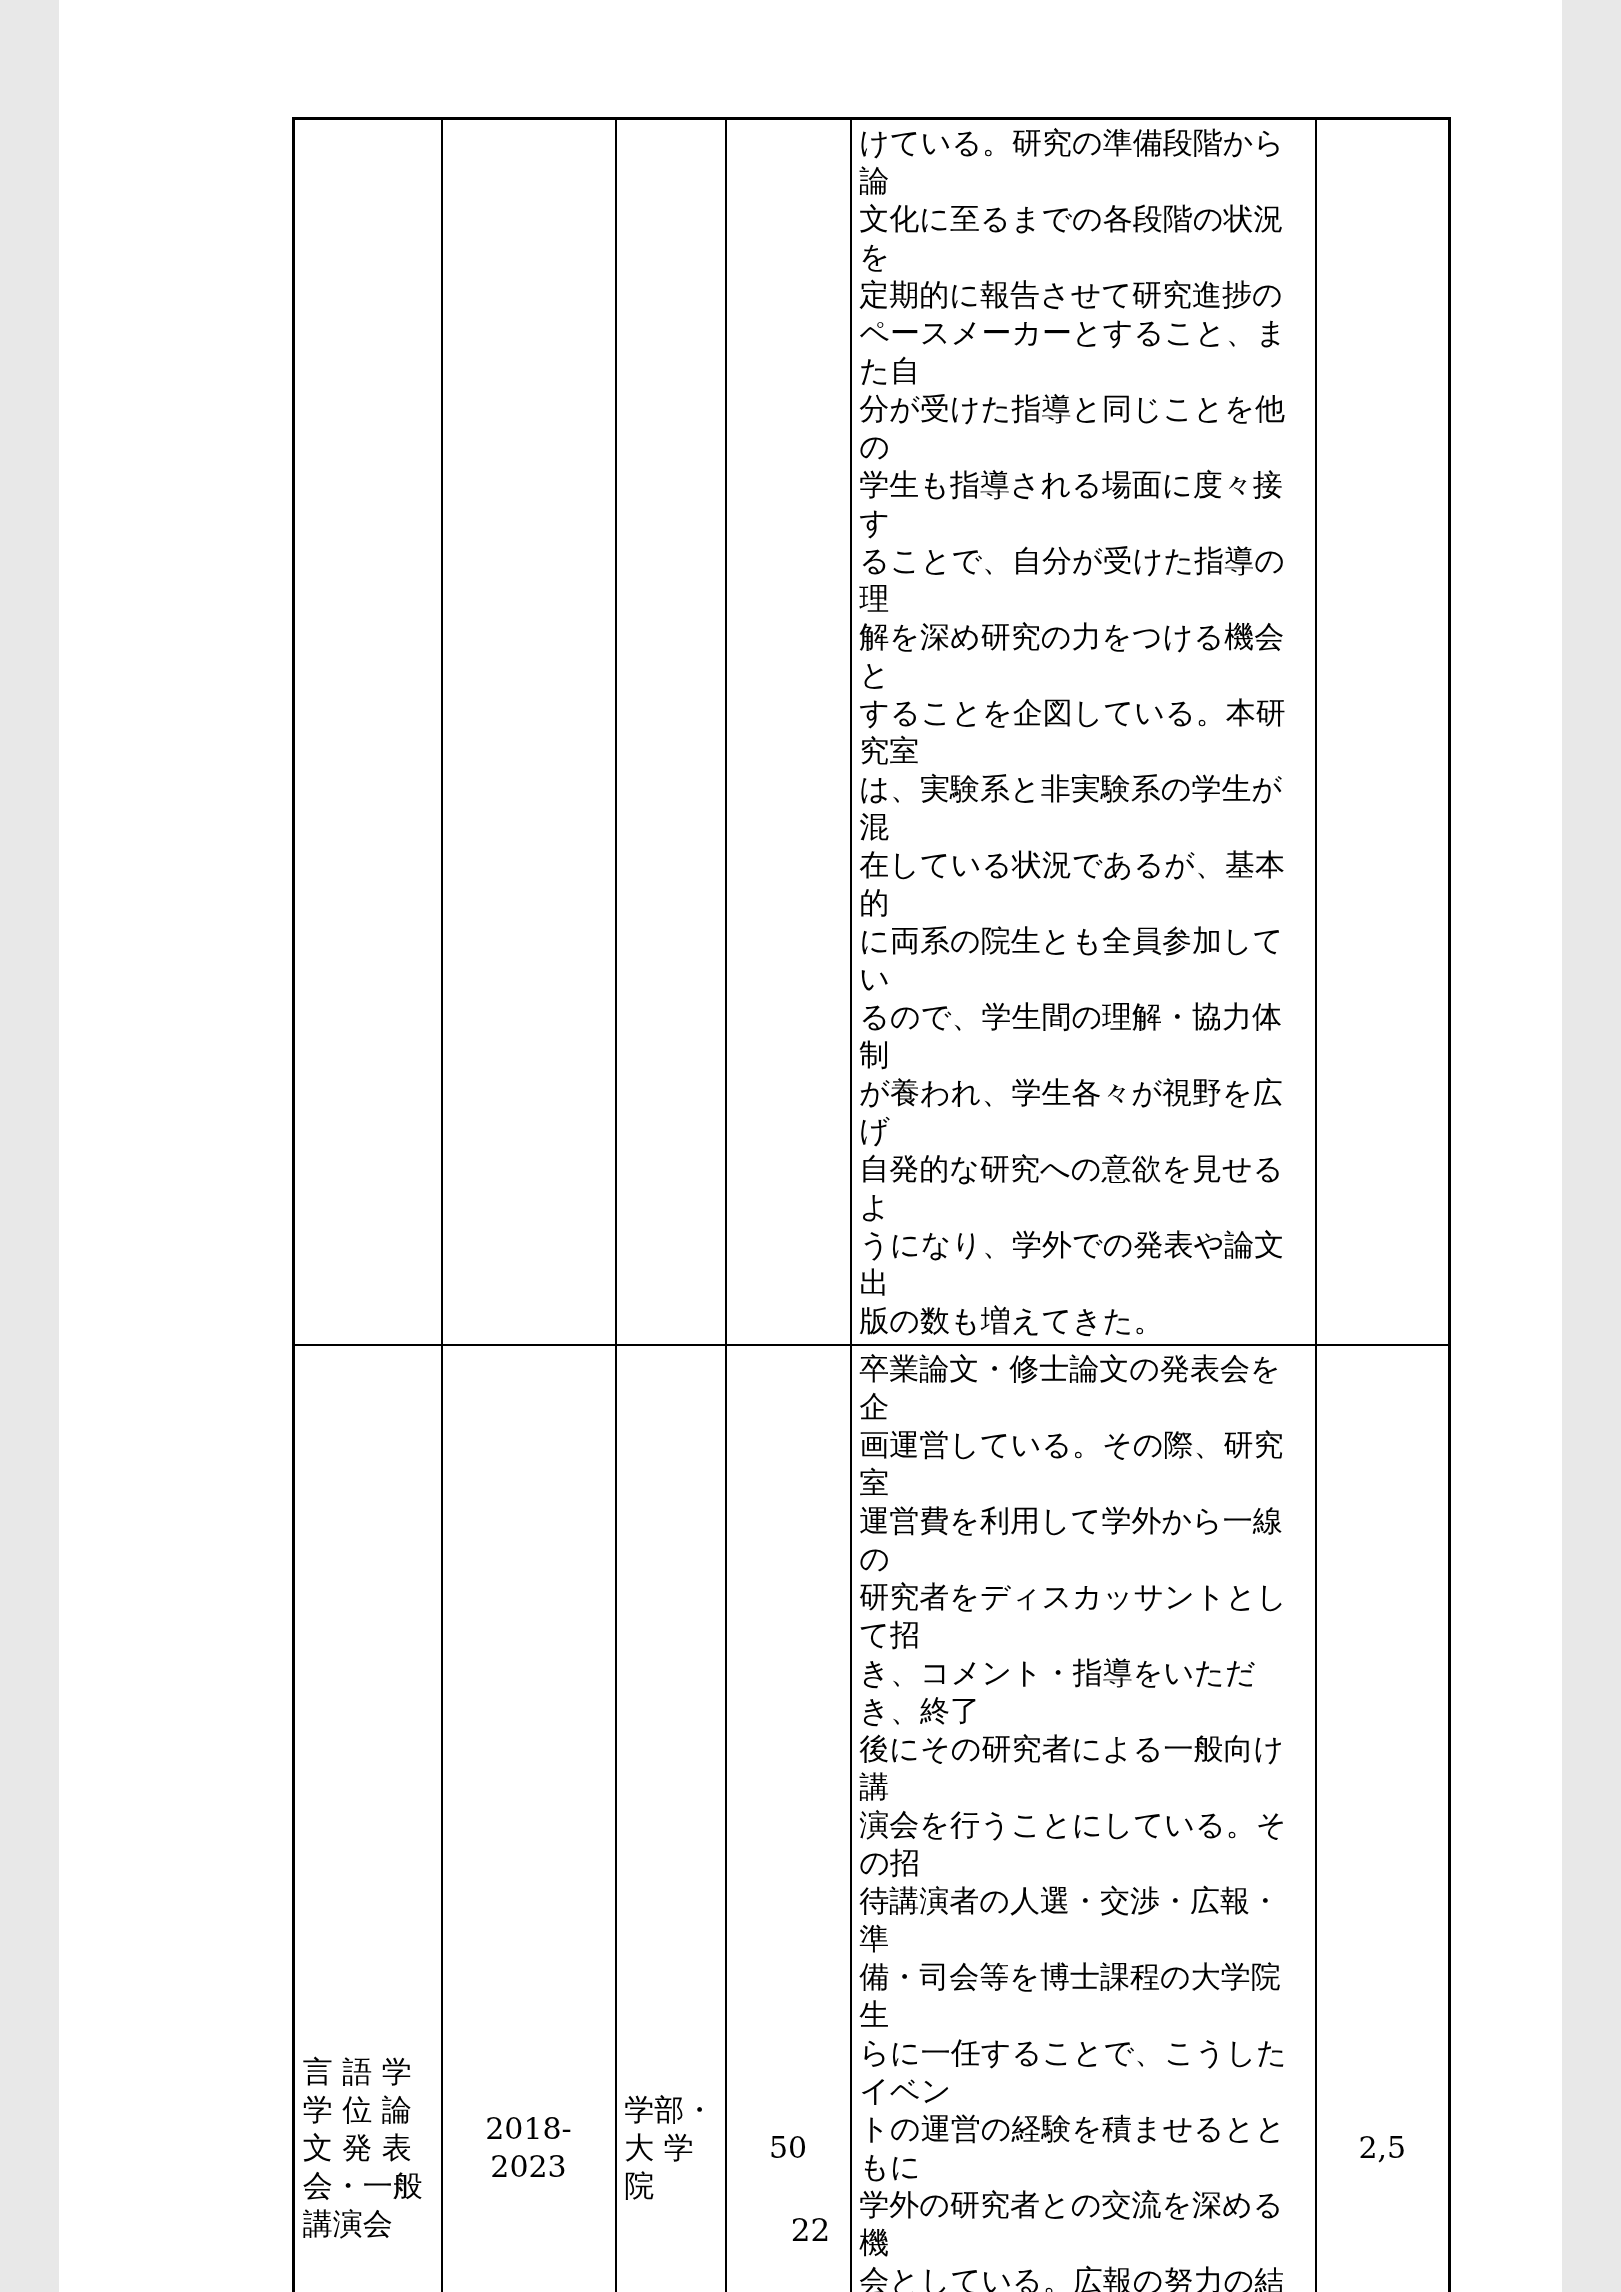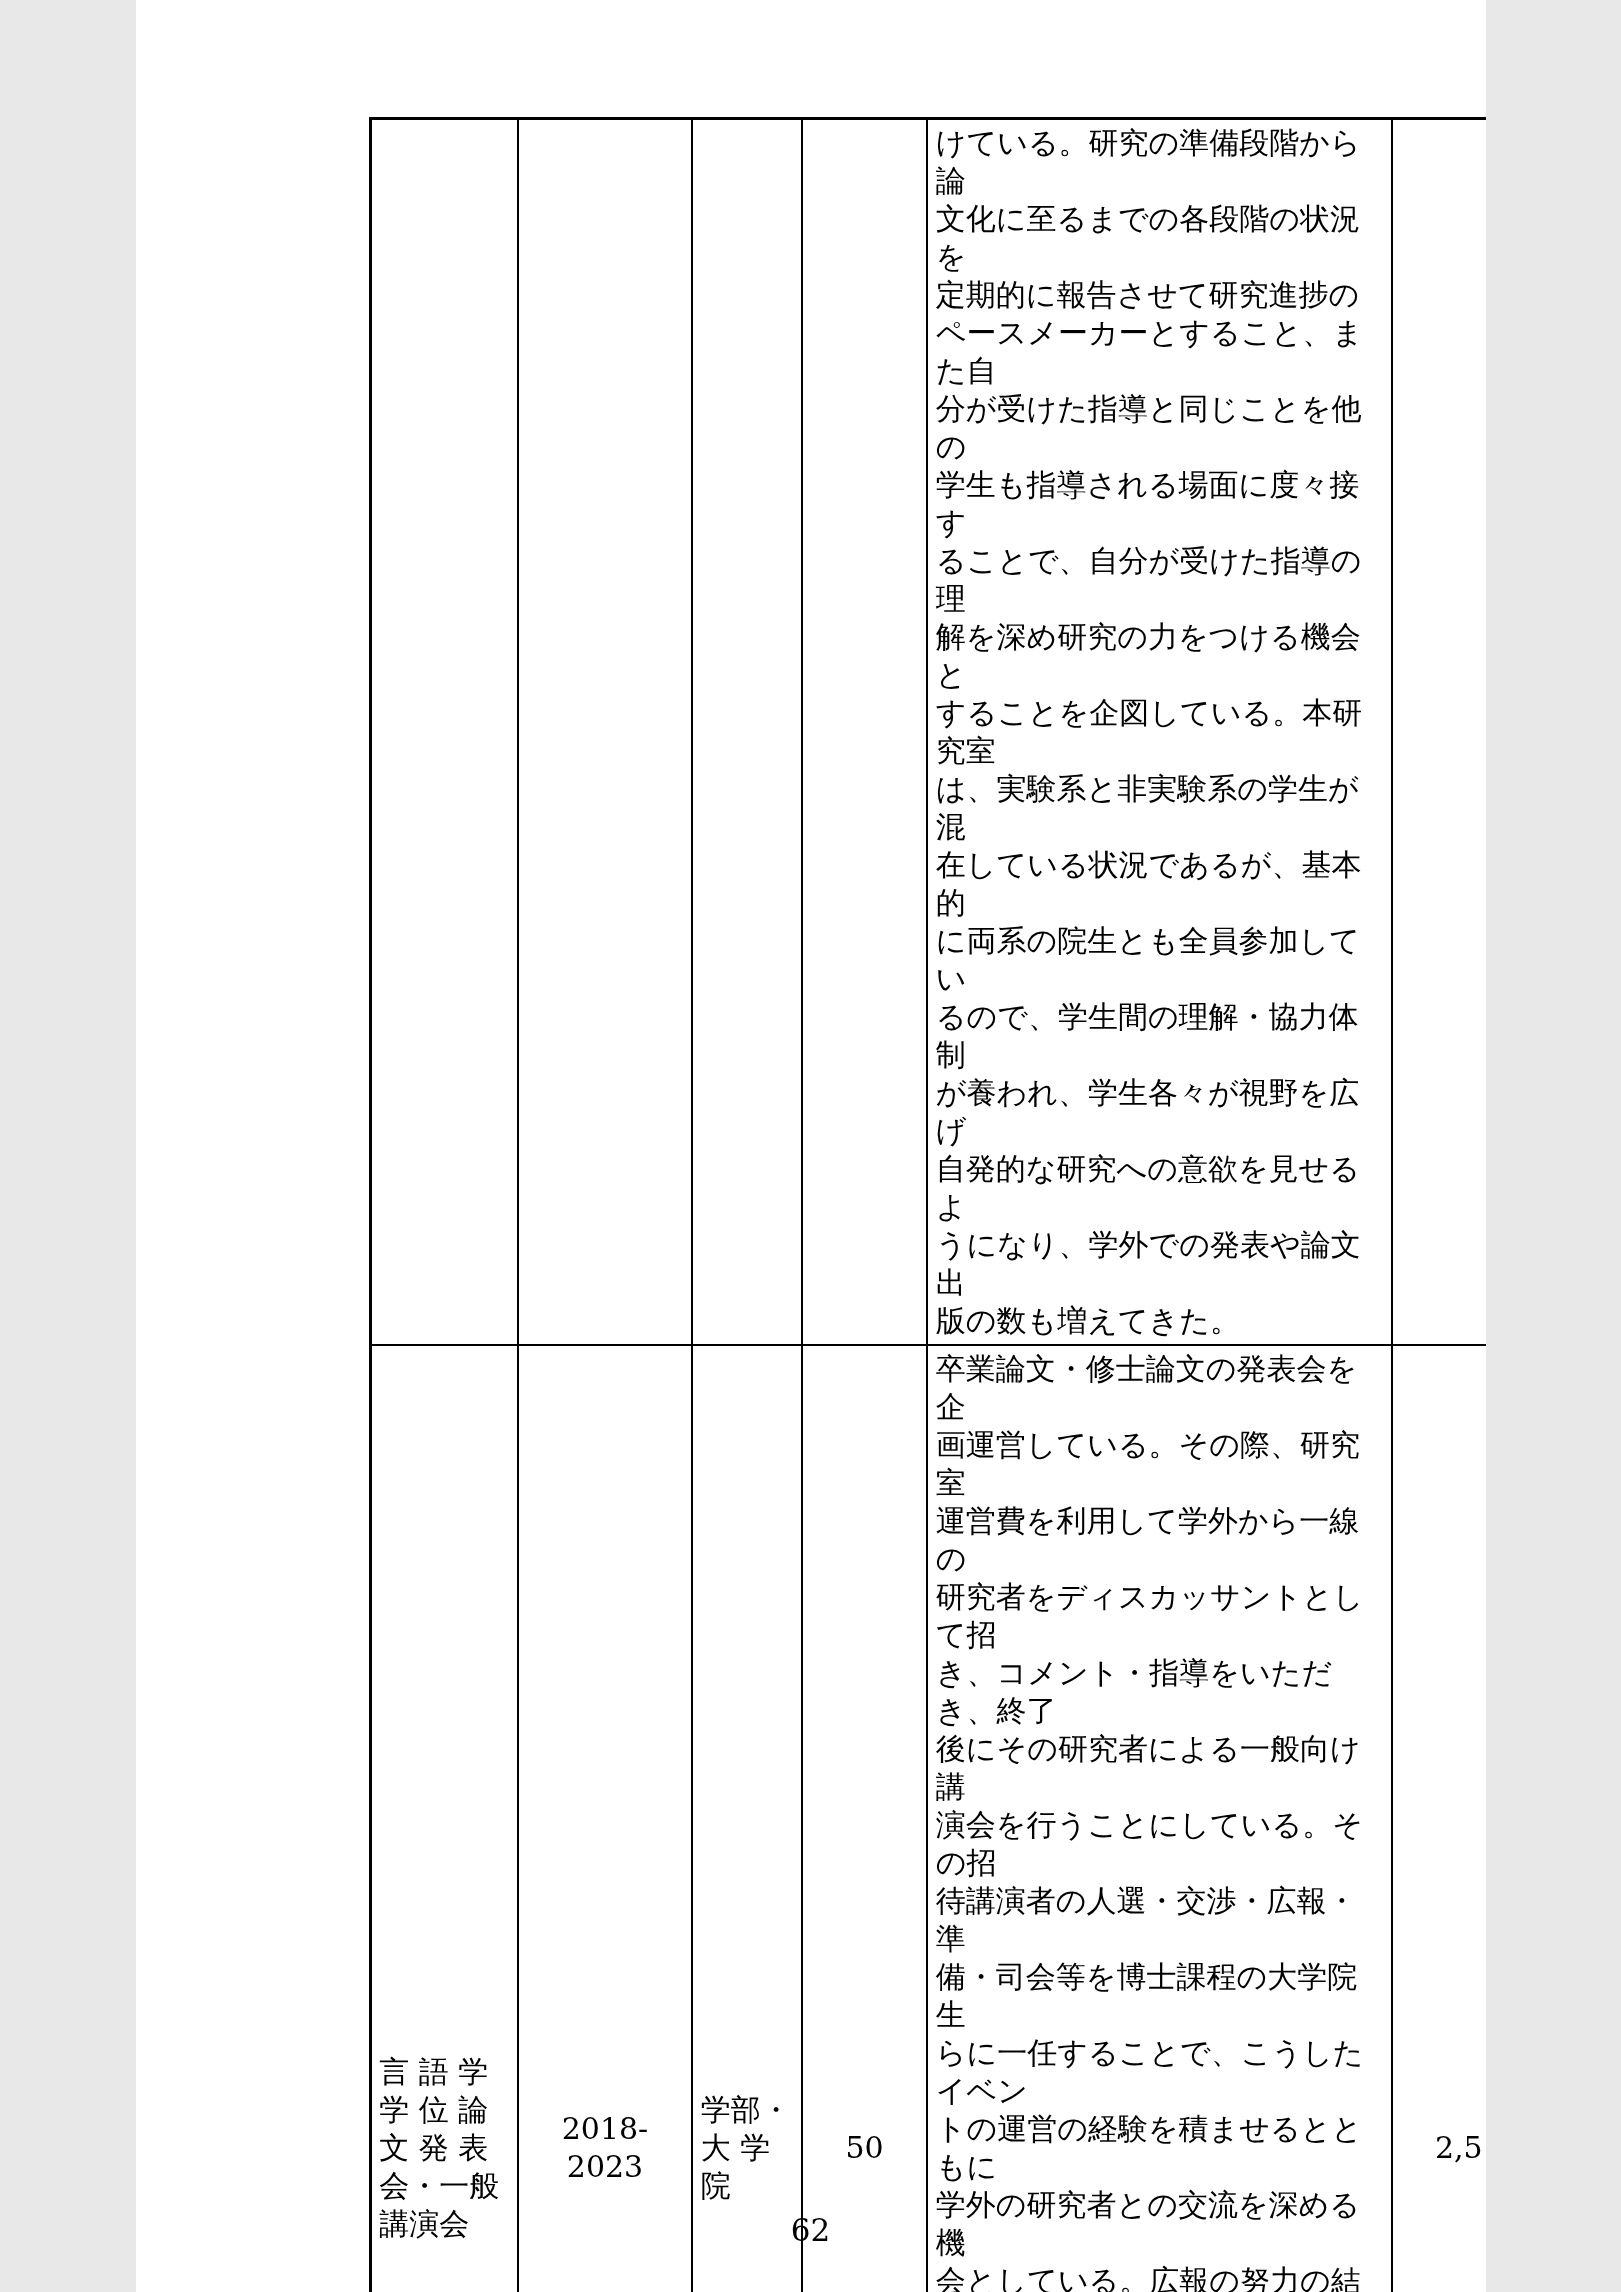--- a/index.html
+++ b/index.html
@@ -1,18 +1,18 @@
 <!DOCTYPE html>
 <html><head>
 <meta charset="utf-8">
 <style>
   html,body{margin:0;padding:0;background:#e8e8e8;}
   .page{
     position:relative;
-    width:1350px;height:2293px;
+    width:1503px;height:2293px;
     background:#ffffff;
     margin:0 auto;
     font-family:"DejaVu Serif","Liberation Serif",serif;
     color:#000;
     overflow:hidden;
   }
   table.activity-table{
     position:absolute;
     left:233px;top:117px;
     width:1157px;
@@ -137,16 +137,16 @@
 なるような様々な配慮が求められる
 ことから、教育的視点やアウトリー
 チの視点を持つために有効であ
 る。</td>
         <td class="cell-reference">2,5</td>
       </tr>
 
     </tbody>
   </table>
 
-  <div class="page-number">62</div>
+  <div class="page-number">22</div>
 
 </div>
 
 
 </body></html>

